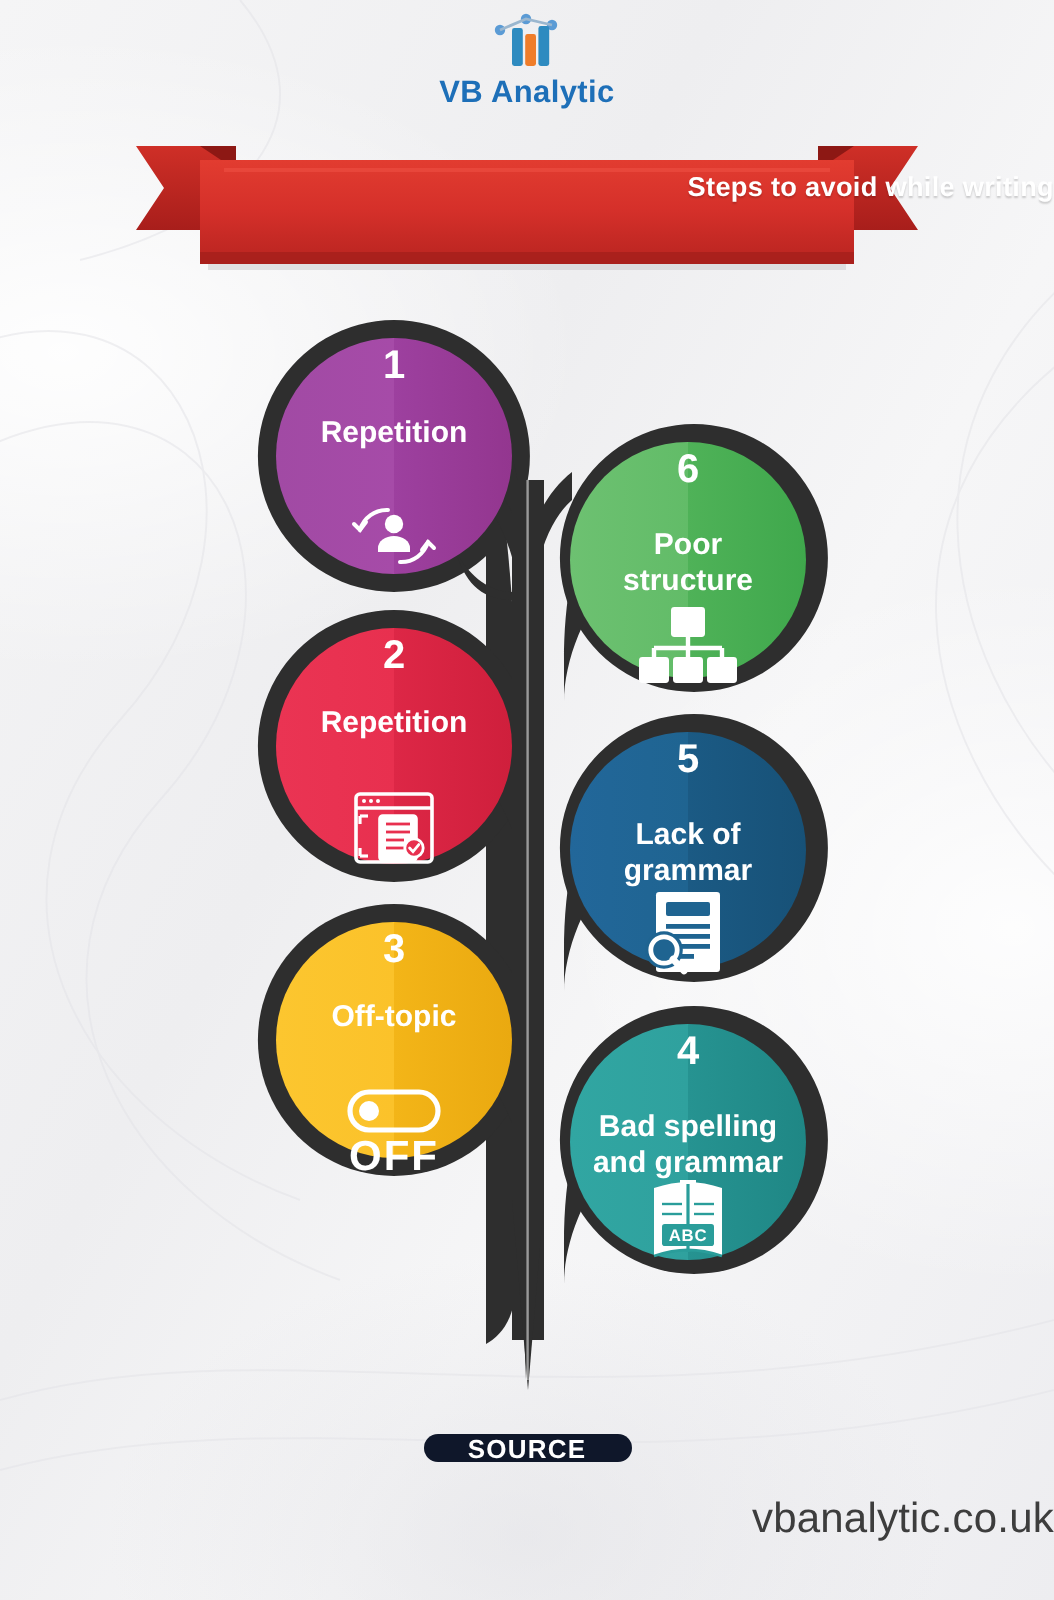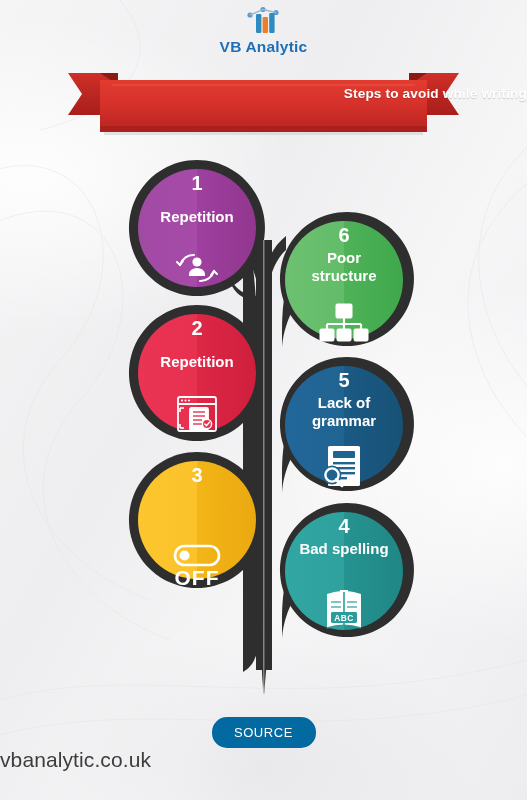--- a/index.html
+++ b/index.html
@@ -46,33 +46,33 @@
 
   
   .pins { position:absolute; top:0; left:0; width:527px; height:800px; z-index:4; }
 
   .pin-label {
     position:absolute; text-align:center; color:#fff;
     z-index:5; pointer-events:none; width:140px;
   }
   .pin-num { font-size:20px; font-weight:bold; line-height:22px; }
   .pin-title { font-size:15px; font-weight:bold; line-height:18px; margin-top:14px; }
-  .pin-title.two-line { margin-top:3px; }
+  .pin-title.two-line { margin-top:18px; }
 
   
   .source-btn {
     position:absolute; top:717px; left:50%; transform:translateX(-50%);
-    width:104px; height:31px; border-radius:15px;
-    background:#0369a1; color:#fff;
-    font-size:13px; font-weight:normal; letter-spacing:.6px;
+    width:104px; height:14px; border-radius:15px;
+    background:#0f172a; color:#fff;
+    font-size:13px; font-weight:bold; letter-spacing:.6px;
     display:flex; align-items:center; justify-content:center;
     z-index:6; cursor:pointer;
   }
   .site-url {
-    position:absolute; top:748px; left:0; right:0; text-align:left;
+    position:absolute; top:748px; left:0; right:0; text-align:right;
     font-size:21px; color:#3d3d3d; letter-spacing:.1px; z-index:6;
   }
 </style>
 </head>
 <body>
 
 <div class="bg-texture"></div>
 
 <svg class="bg-swirl" width="527" height="800" viewBox="0 0 527 800">
   <g fill="none" stroke="#e4e4e8" stroke-width="1">
@@ -295,33 +295,35 @@
   <div class="pin-title">Repetition</div>
 </div>
 
 <div class="pin-label" style="left:127px; top:317px;">
   <div class="pin-num">2</div>
   <div class="pin-title">Repetition</div>
 </div>
 
 <div class="pin-label" style="left:127px; top:464px;">
   <div class="pin-num">3</div>
+  <div class="pin-title">Off-topic</div>
 </div>
 
 <div class="pin-label" style="left:274px; top:224px;">
   <div class="pin-num">6</div>
   <div class="pin-title two-line">Poor</div>
   <div class="pin-title" style="margin-top:0">structure</div>
 </div>
 
 <div class="pin-label" style="left:274px; top:369px;">
   <div class="pin-num">5</div>
   <div class="pin-title two-line">Lack of</div>
   <div class="pin-title" style="margin-top:0">grammar</div>
 </div>
 
 <div class="pin-label" style="left:274px; top:515px;">
   <div class="pin-num">4</div>
   <div class="pin-title two-line">Bad spelling</div>
+  <div class="pin-title" style="margin-top:0">and grammar</div>
 </div>
 
 <div class="source-btn">SOURCE</div>
 <div class="site-url">vbanalytic.co.uk</div>
 
 </body></html>

